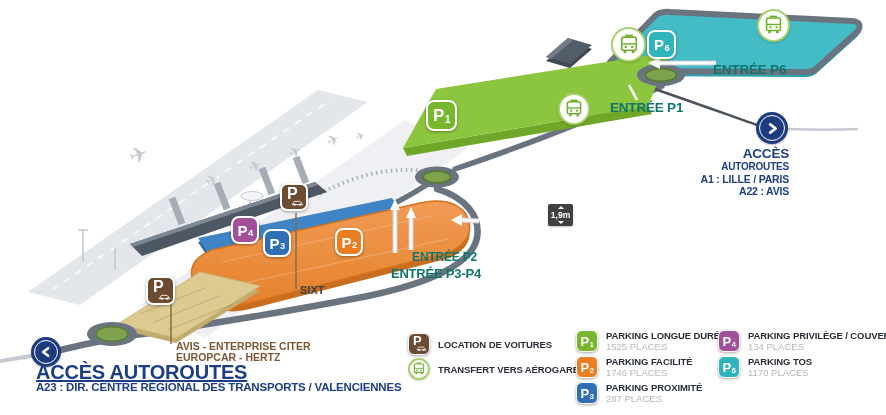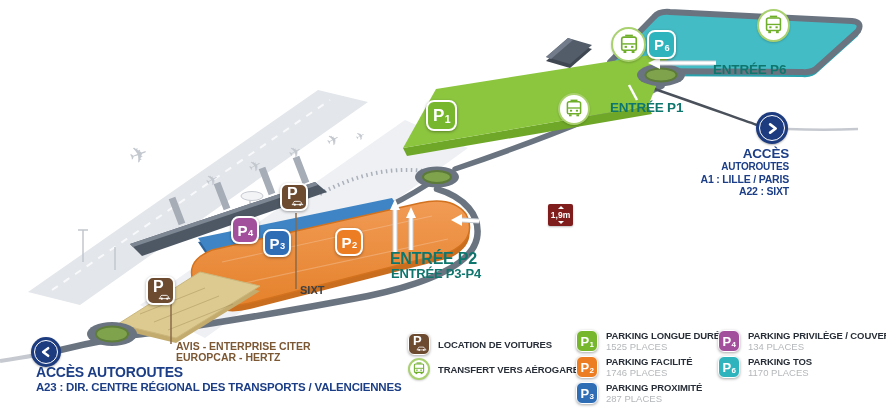--- a/index.html
+++ b/index.html
@@ -32,21 +32,21 @@
   
   .dircircle{position:absolute;border-radius:50%;background:#1d3c80;display:flex;
              align-items:center;justify-content:center;box-shadow:0 1px 2px rgba(0,0,0,.3);}
   .dircircle::after{content:"";position:absolute;inset:3px;border:1.6px solid #fff;border-radius:50%;}
   .dircircle.flip svg{transform:scaleX(-1);}
 
   
   .lbl{position:absolute;font-weight:bold;color:#0f766e;letter-spacing:-.2px;white-space:nowrap;}
   .acces{color:#1c3e87;}
   .r{text-align:right;}
-  .clr{position:absolute;background:#7f1d1d;border-radius:2px;color:#fff;display:flex;
+  .clr{position:absolute;background:#404040;border-radius:2px;color:#fff;display:flex;
        align-items:center;justify-content:center;font-weight:bold;box-shadow:0 1px 2px rgba(0,0,0,.25);}
   .clr .tri{position:absolute;left:50%;transform:translateX(-50%);width:0;height:0;
             border-left:3px solid transparent;border-right:3px solid transparent;}
   .clr .tri.up{top:2px;border-bottom:3.5px solid #fff;}
   .clr .tri.dn{bottom:2px;border-top:3.5px solid #fff;}
   .brown-txt{position:absolute;font-weight:bold;color:#7c5733;white-space:nowrap;}
 
   
   .leg-item{position:absolute;display:flex;gap:8px;}
   .leg-item.mid{align-items:center;}
@@ -265,32 +265,32 @@
 
   <div class="lbl" style="left:713px;top:62px;font-size:13.5px;">ENTRÉE P6</div>
   <div class="lbl" style="left:610px;top:100px;font-size:13.5px;">ENTRÉE P1</div>
 
   <div class="clr" style="left:548px;top:204px;width:25px;height:22px;font-size:8.5px;">
     <span class="tri up"></span>
     <span>1,9m</span>
     <span class="tri dn"></span>
   </div>
 
-  <div class="lbl r" style="left:377px;top:250px;width:100px;font-size:16px;">ENTRÉE P2</div>
+  <div class="lbl r" style="left:377px;top:250px;width:100px;font-size:12px;">ENTRÉE P2</div>
   <div class="lbl r" style="left:371px;top:266px;width:110px;font-size:13px;">ENTRÉE P3-P4</div>
 
   <div class="lbl acces r" style="right:97px;top:147px;">
     <div style="font-size:13.5px;line-height:13px;">ACCÈS</div>
     <div style="font-size:10px;line-height:13px;">AUTOROUTES</div>
     <div style="font-size:10.5px;line-height:12px;">A1 : LILLE / PARIS</div>
-    <div style="font-size:10.5px;line-height:12px;">A22 : SIXT</div>
+    <div style="font-size:10.5px;line-height:12px;">A22 : AVIS</div>
   </div>
 
   <div class="lbl acces" style="left:36px;top:364px;">
-    <div style="font-size:14px;line-height:17px;">ACCÈS AUTOROUTES</div>
+    <div style="font-size:20px;line-height:17px;text-decoration:underline;">ACCÈS AUTOROUTES</div>
     <div style="font-size:11.5px;line-height:13px;">A23 : DIR. CENTRE RÉGIONAL DES TRANSPORTS / VALENCIENNES</div>
   </div>
 
   <div class="brown-txt" style="left:176px;top:341px;font-size:10.5px;line-height:11px;">
     <div>AVIS - ENTERPRISE CITER</div>
     <div>EUROPCAR - HERTZ</div>
   </div>
   <div class="brown-txt" style="left:300px;top:284px;font-size:11px;color:#3f4245;">SIXT</div>
 
   <div class="leg-item mid" style="left:408px;top:333px;">

